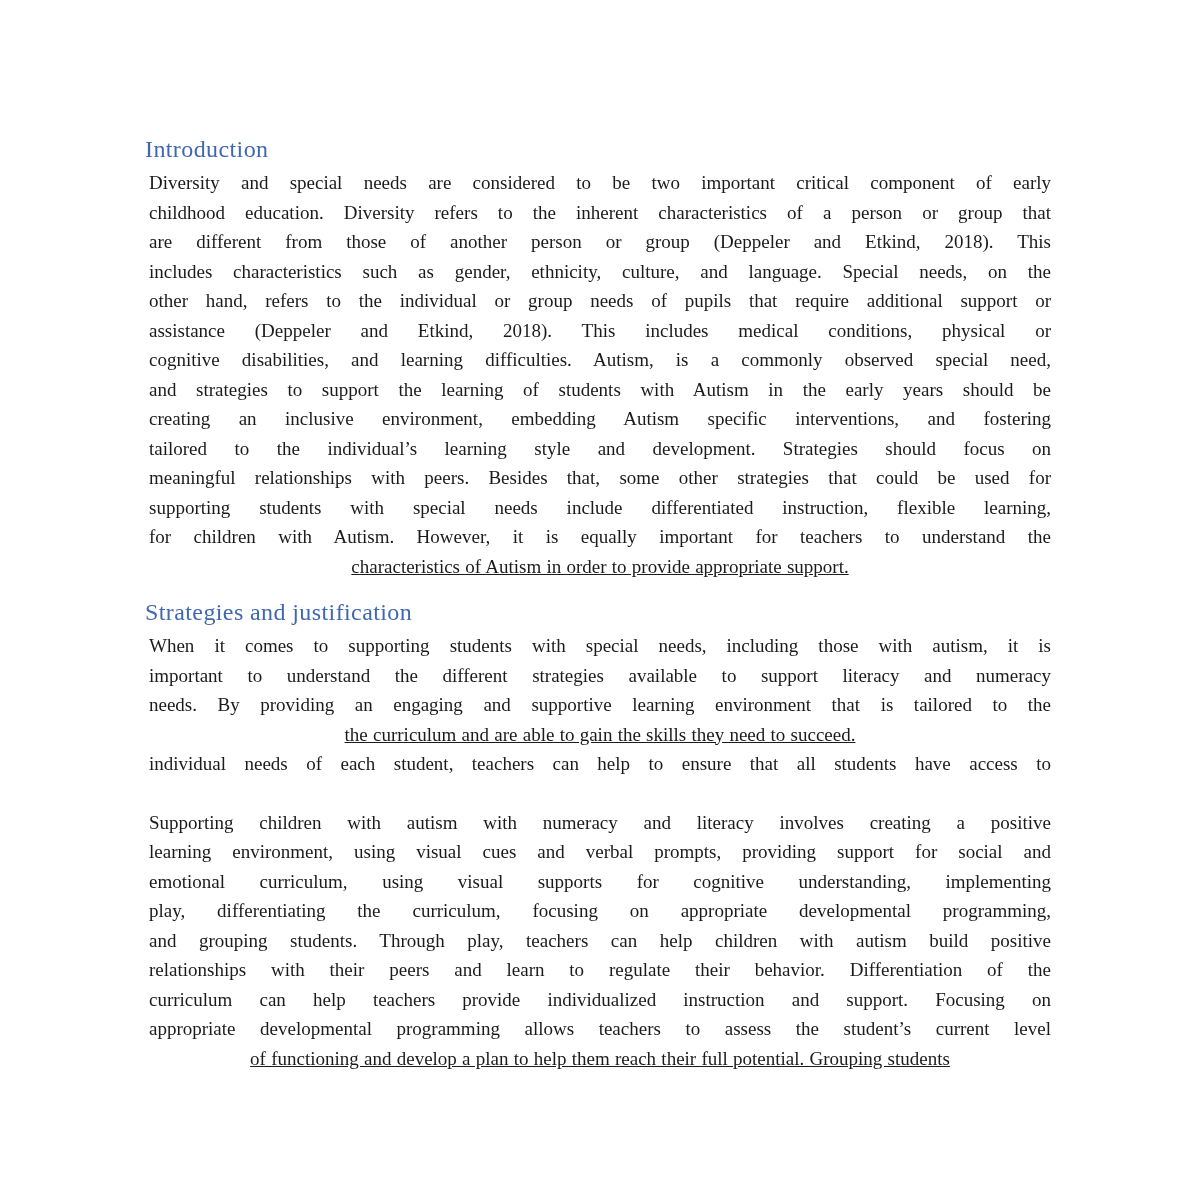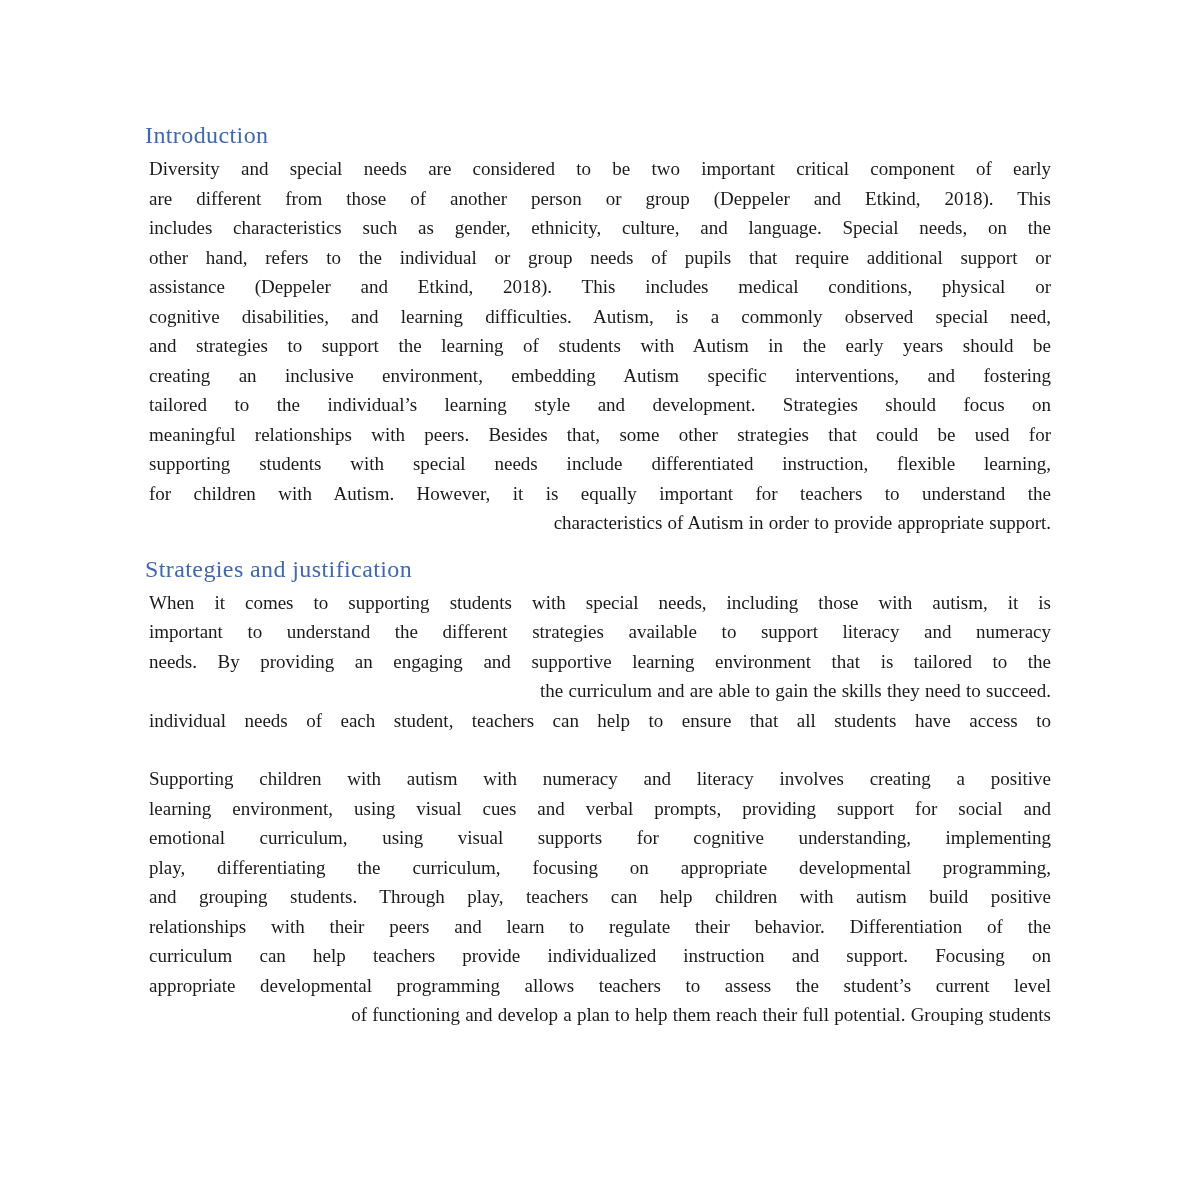--- a/index.html
+++ b/index.html
@@ -11,21 +11,21 @@
     position: relative;
     width: 1200px;
     height: 1200px;
     background: var(--page-bg, #ffffff);
     font-family: "Liberation Serif", "DejaVu Serif", serif;
     overflow: hidden;
   }
   .content {
     position: absolute;
     left: 145px;
-    top: 120px;
+    top: 134px;
     width: 910px;
     color: var(--text-color, #1b1b1b);
   }
   .section-heading {
     margin: 0;
     font-size: 24px;
     line-height: 30px;
     font-weight: 400;
     letter-spacing: 0.4px;
     color: var(--heading-color, #4068b0);
@@ -41,36 +41,38 @@
   .paragraph.spaced {
     margin-top: 29px;
   }
   .line {
     text-align: justify;
     text-align-last: justify;
     -moz-text-align-last: justify;
     word-spacing: 0.5px;
   }
   .line.last {
-    text-align: right;
+    text-align: center;
     text-align-last: auto;
+    text-decoration: underline;
     -moz-text-align-last: auto;
   }
 </style>
 </head>
 <body>
 
 <div class="page">
   <div class="content">
 
     <section class="section">
       <h2 class="section-heading">Introduction</h2>
       <div>
           <div class="paragraph">
             <div class="line">Diversity and special needs are considered to be two important critical component of early</div>
+            <div class="line">childhood education. Diversity refers to the inherent characteristics of a person or group that</div>
             <div class="line">are different from those of another person or group (Deppeler and Etkind, 2018). This</div>
             <div class="line">includes characteristics such as gender, ethnicity, culture, and language. Special needs, on the</div>
             <div class="line">other hand, refers to the individual or group needs of pupils that require additional support or</div>
             <div class="line">assistance (Deppeler and Etkind, 2018). This includes medical conditions, physical or</div>
             <div class="line">cognitive disabilities, and learning difficulties. Autism, is a commonly observed special need,</div>
             <div class="line">and strategies to support the learning of students with Autism in the early years should be</div>
             <div class="line">creating an inclusive environment, embedding Autism specific interventions, and fostering</div>
             <div class="line">tailored to the individual’s learning style and development. Strategies should focus on</div>
             <div class="line">meaningful relationships with peers. Besides that, some other strategies that could be used for</div>
             <div class="line">supporting students with special needs include differentiated instruction, flexible learning,</div>

